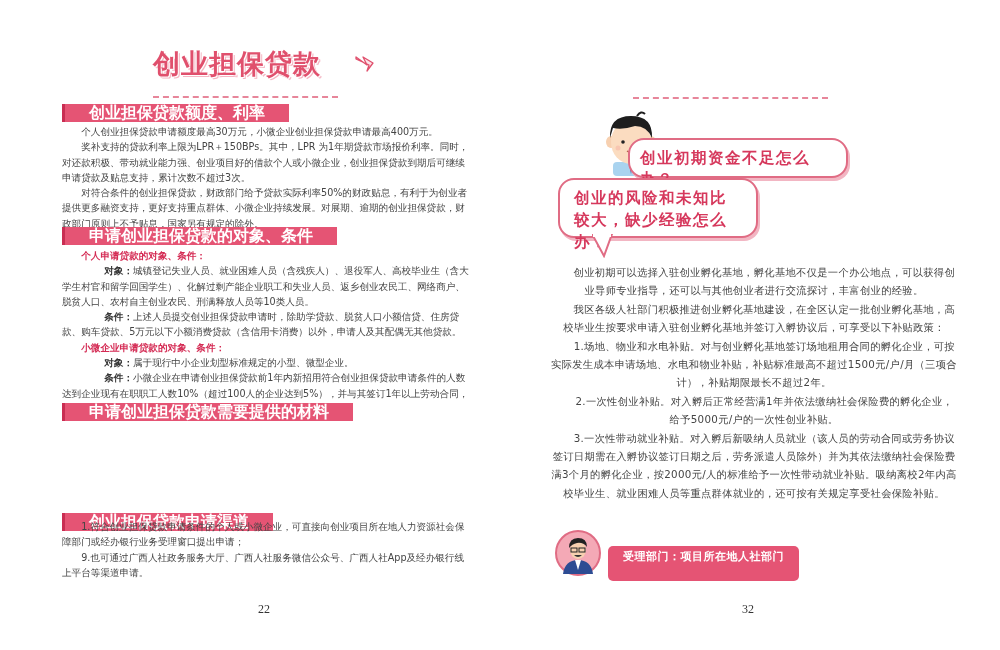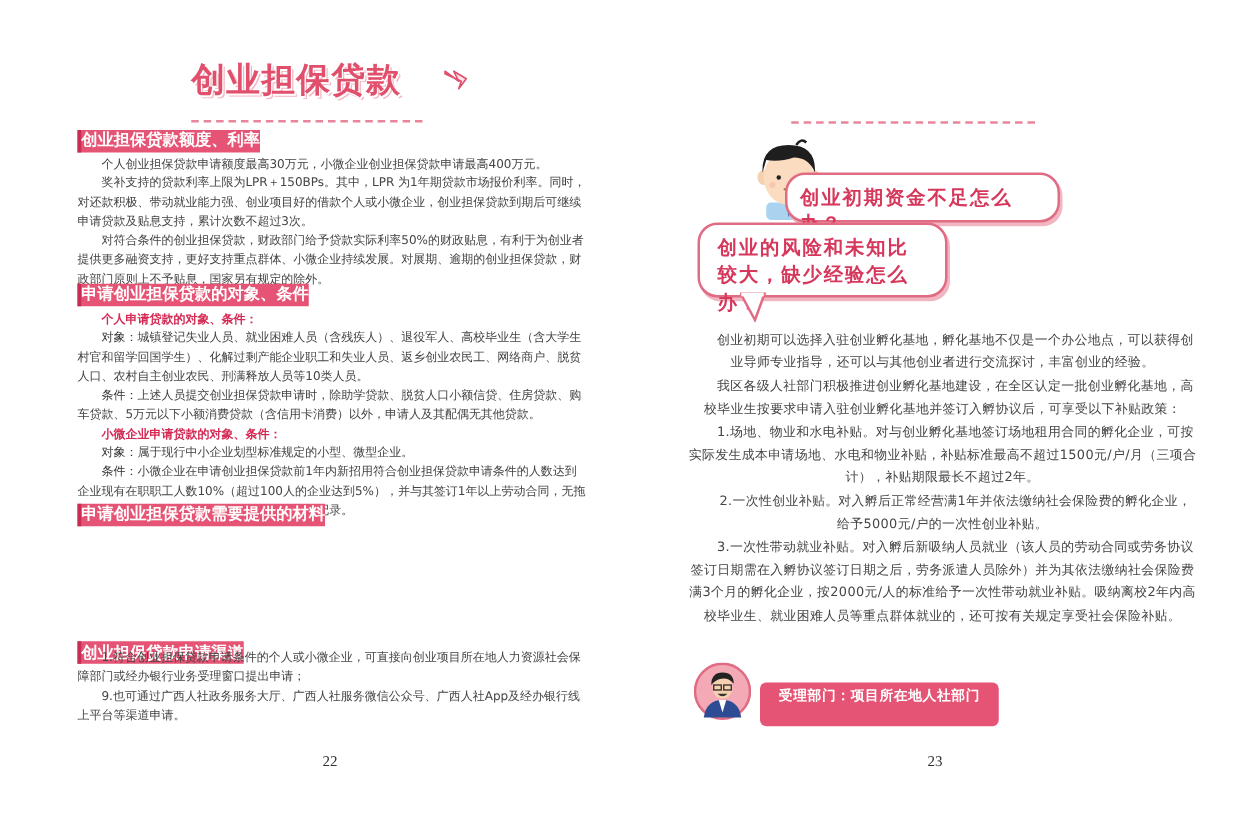--- a/index.html
+++ b/index.html
@@ -22,30 +22,30 @@
   .right-title { left: 132px; top: 42px; font-size: 31px; letter-spacing: 4px; }
   .arrow-icon { margin-left: 6px; width: 24px; height: 22px; }
   .dash-line {
     position: absolute; height: 0; border-top: 2px dashed #e7869a;
   }
   .left-dash { left: 153px; top: 96px; width: 185px; }
   .right-dash { left: 133px; top: 97px; width: 195px; }
 
   
   .sec-head {
-    position: absolute; left: 62px; height: 18px; padding: 0 0;
-    background: #e55474; color: #fff; font-weight: bold; font-size: 13px;
+    position: absolute; left: 62px; height: 18px; padding: 0 24px;
+    background: #e55474; color: #fff; font-weight: bold; font-size: 16px;
     line-height: 18px; border-left: 3px solid #c92d52; white-space: nowrap;
   }
   .body-text {
     position: absolute; left: 62px; width: 408px; font-size: 9.6px; line-height: 15.3px; color: #444;
   }
   .body-text p { text-indent: 2em; }
   .red { color: #d42a53; font-weight: bold; }
-  .bold { font-weight: normal; color: #333; }
+  .bold { font-weight: bold; color: #333; margin-left: 23px; }
   .red-line { text-indent: 2em; color: #d42a53; font-weight: bold; }
 
   .page-num {
     position: absolute; top: 602px; font-family: "Liberation Serif", serif; font-size: 12px; color: #333;
   }
 
   
   .avatar-boy { position: absolute; left: 95px; top: 108px; width: 80px; height: 68px; }
   .bubble {
     position: absolute; background: #fff; border: 2px solid #e06c84; border-radius: 16px;
@@ -144,14 +144,14 @@
     <path d="M8 44 Q10 30 23 30 Q36 30 38 44 Z" fill="#2d4c93"></path>
     <path d="M20 30 L23 40 L26 30 Z" fill="#fff"></path>
     <ellipse cx="23" cy="20" rx="8" ry="9" fill="#f7d0b0"></ellipse>
     <path d="M14 18 Q14 8 23 8 Q32 8 32 17 Q28 12 22 13 Q17 14 14 18 Z" fill="#222"></path>
     <rect x="16" y="18" width="6" height="4" fill="none" stroke="#222" stroke-width="1"></rect>
     <rect x="24" y="18" width="6" height="4" fill="none" stroke="#222" stroke-width="1"></rect>
     <path d="M19 25 Q23 29 27 25" fill="#333"></path>
   </svg>
   <div class="dept-badge">受理部门：项目所在地人社部门</div>
 
-  <div class="page-num" style="left:242px;">23</div>
+  <div class="page-num" style="left:242px;">32</div>
 </div>
 
 </body></html>

